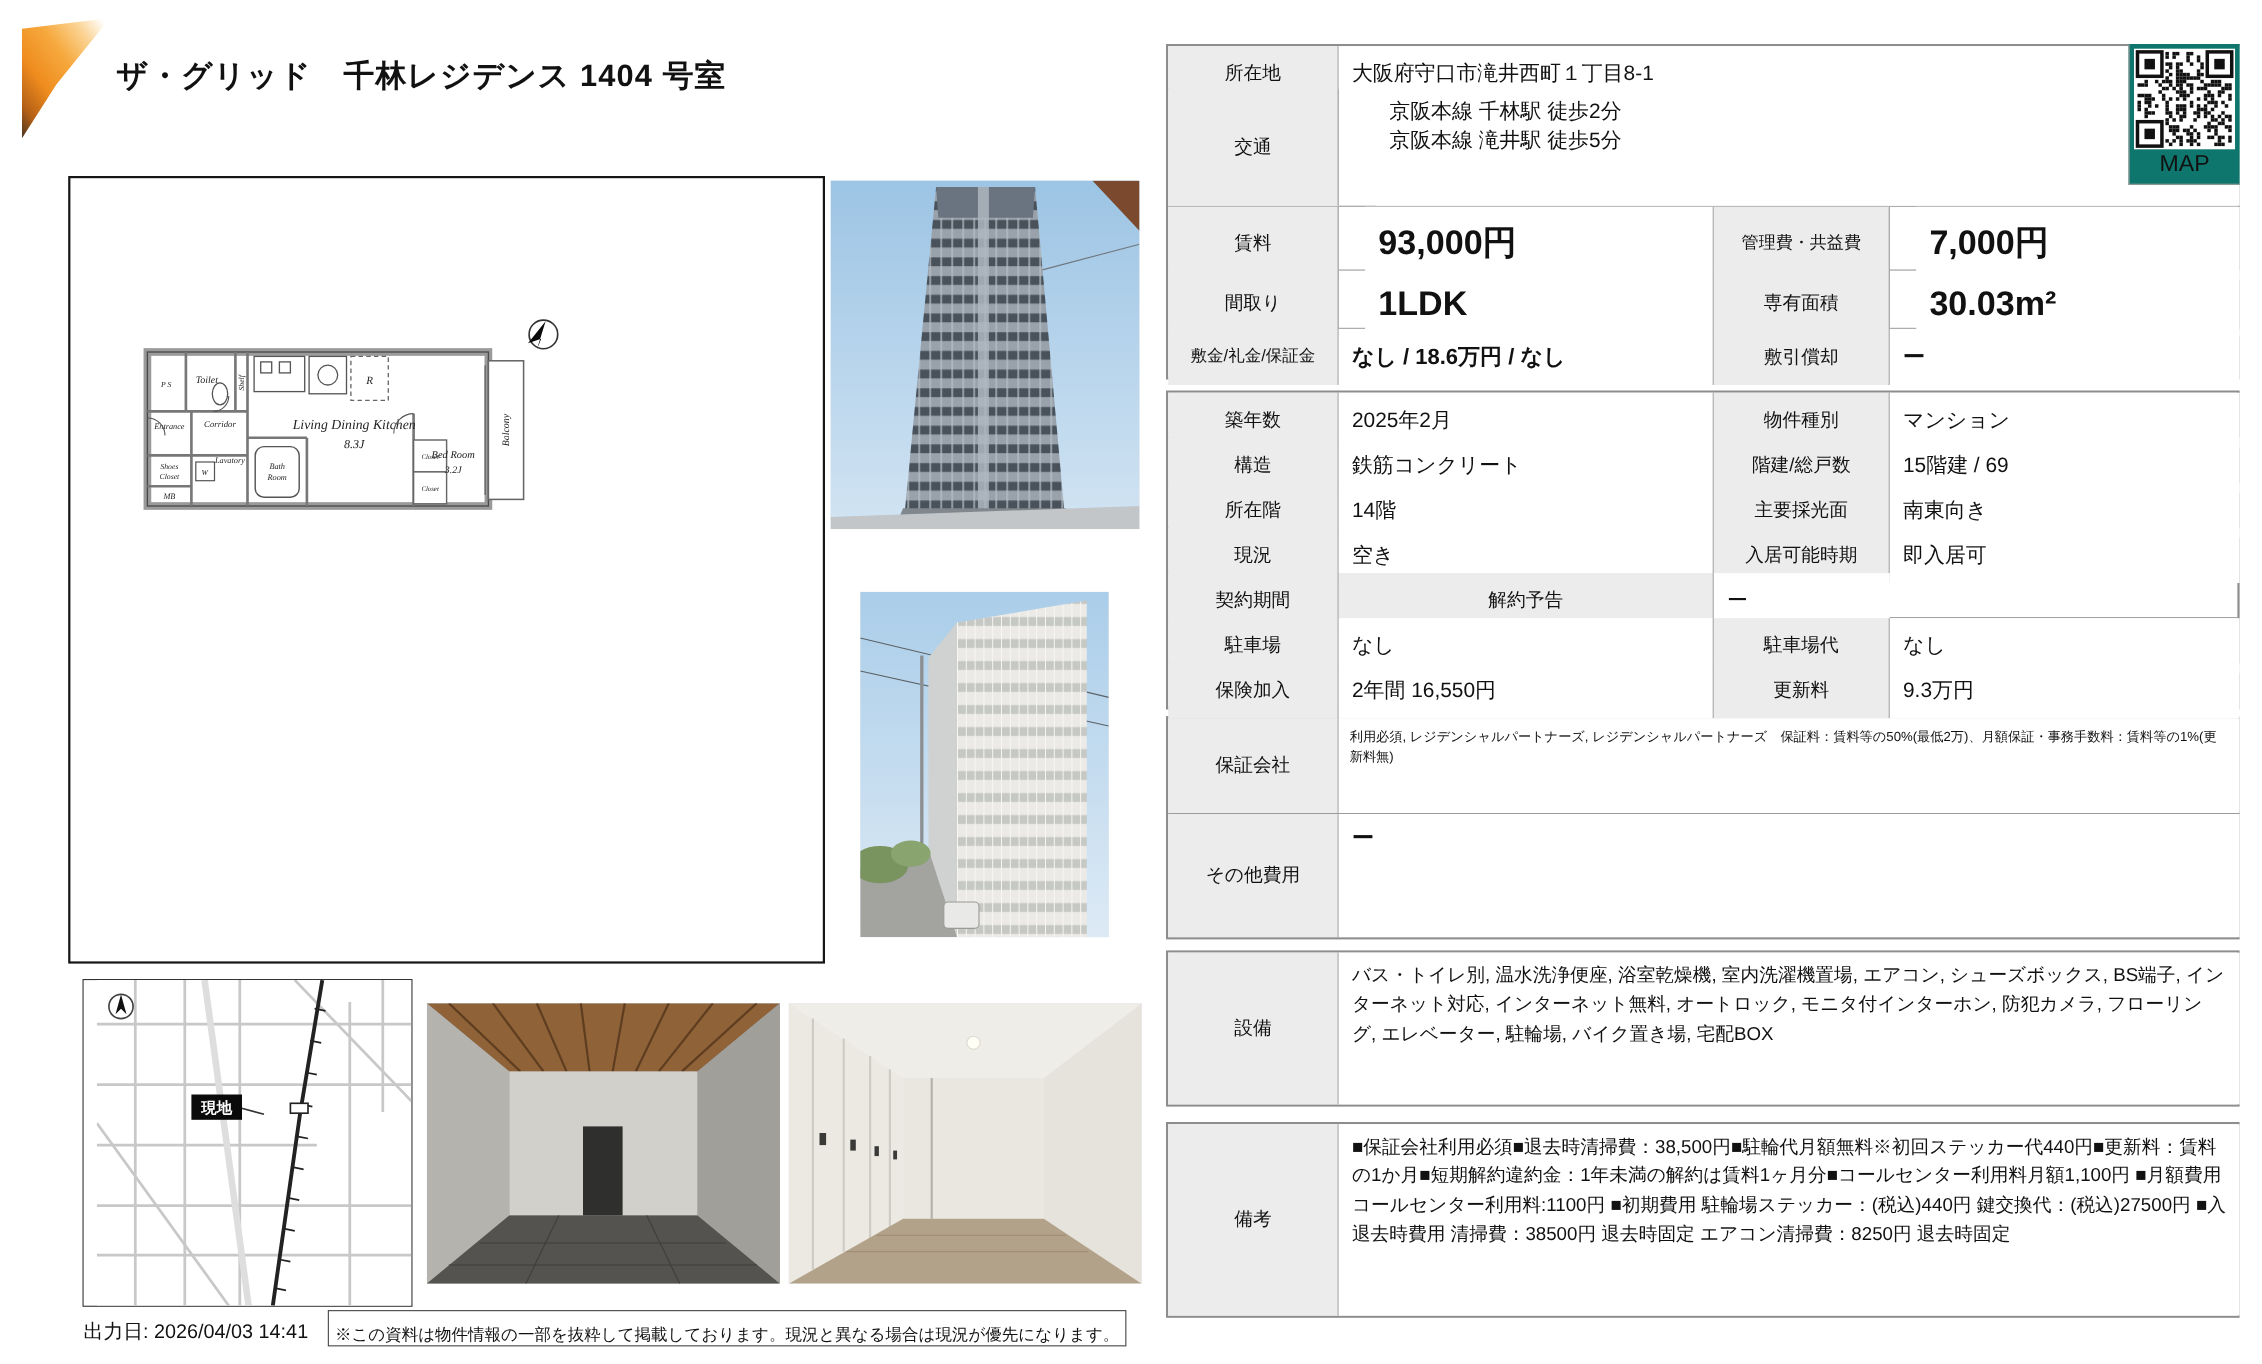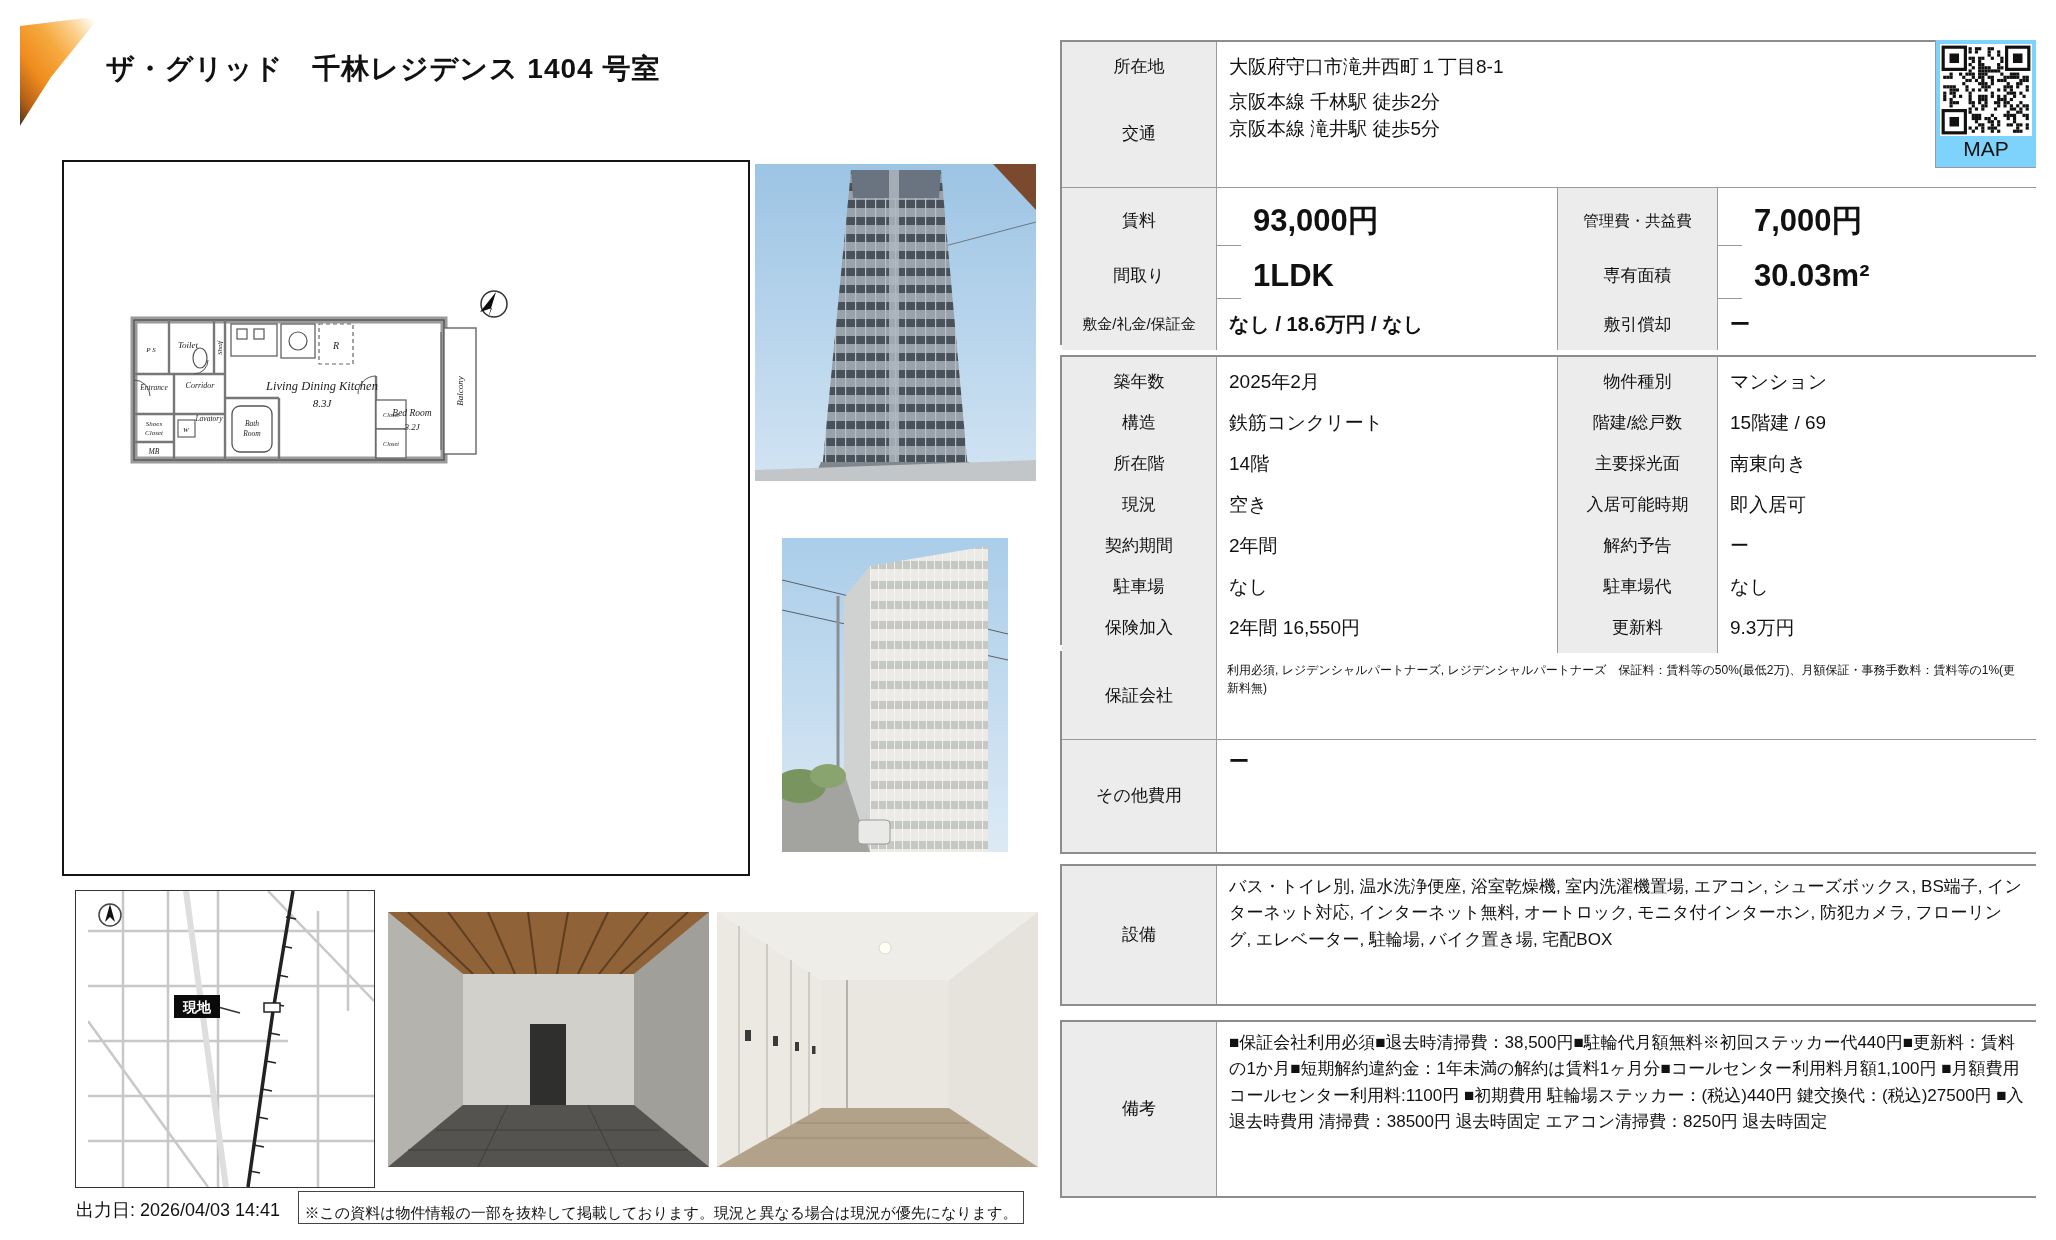--- a/index.html
+++ b/index.html
@@ -29,25 +29,25 @@
   .lbl{background:#ececec;display:flex;align-items:center;justify-content:center;text-align:center;
        font-size:17px;border-right:1px solid #9b9b9b;padding:9px 4px;line-height:1.25;}
   .val{display:flex;align-items:center;font-size:19px;padding:12px 12px;border-right:1px solid #9b9b9b;background:#fff;}
   .row>div:last-child{border-right:none;}
   .span3{grid-column:2/5;}
   .big{font-size:31px;font-weight:bold;margin-left:24px;}
   .mid{font-size:20px;font-weight:bold;}
   .top{align-items:flex-start;padding-top:8px;}
   .block{display:block;font-size:17px;line-height:1.55;padding:8px 12px;}
   .blocksm{display:block;font-size:12px;line-height:1.5;padding:8px 10px;}
-  .lines{flex-direction:column;align-items:flex-start;justify-content:flex-start;padding-top:8px;line-height:1.4;}
+  .lines{flex-direction:column;align-items:flex-start;justify-content:flex-start;padding-top:8px;line-height:1.4;margin-left:34px;}
   .h38{height:38px}.h106{height:106px}.h57{height:57px}.h52{height:52px}.h44{height:44px}
   .h40{height:40px}.h86{height:86px}.h112{height:112px}.h138{height:138px}.h174{height:174px}
   
-  .qr-wrap{position:absolute;top:0;right:0;width:100px;height:127px;background:#7dd3fc;z-index:5;
+  .qr-wrap{position:absolute;top:0;right:0;width:100px;height:127px;background:#0f766e;z-index:5;
            border-left:1px solid #9b9b9b;border-bottom:1px solid #9b9b9b;
            display:flex;flex-direction:column;align-items:center;}
   .qr-wrap svg{width:92px;height:92px;margin-top:4px;}
   .qr-label{font-size:21px;line-height:1.2;}
   
   .outdate{position:absolute;left:76px;top:1198px;font-size:18px;}
   .disclaimer{position:absolute;left:298px;top:1191px;width:724px;height:31px;border:1px solid #444;
               display:flex;align-items:flex-end;justify-content:center;font-size:15px;background:#fff;}
 </style>
 </head>
@@ -590,21 +590,20 @@
         <div class="val">南東向き</div>
       </div>
       <div class="row h40">
         <div class="lbl">現況</div>
         <div class="val">空き</div>
         <div class="lbl">入居可能時期</div>
         <div class="val">即入居可</div>
       </div>
       <div class="row h40">
         <div class="lbl">契約期間</div>
-        <div class="val">2年間</div>
         <div class="lbl">解約予告</div>
         <div class="val">ー</div>
       </div>
       <div class="row h40">
         <div class="lbl">駐車場</div>
         <div class="val">なし</div>
         <div class="lbl">駐車場代</div>
         <div class="val">なし</div>
       </div>
       <div class="row h40">

